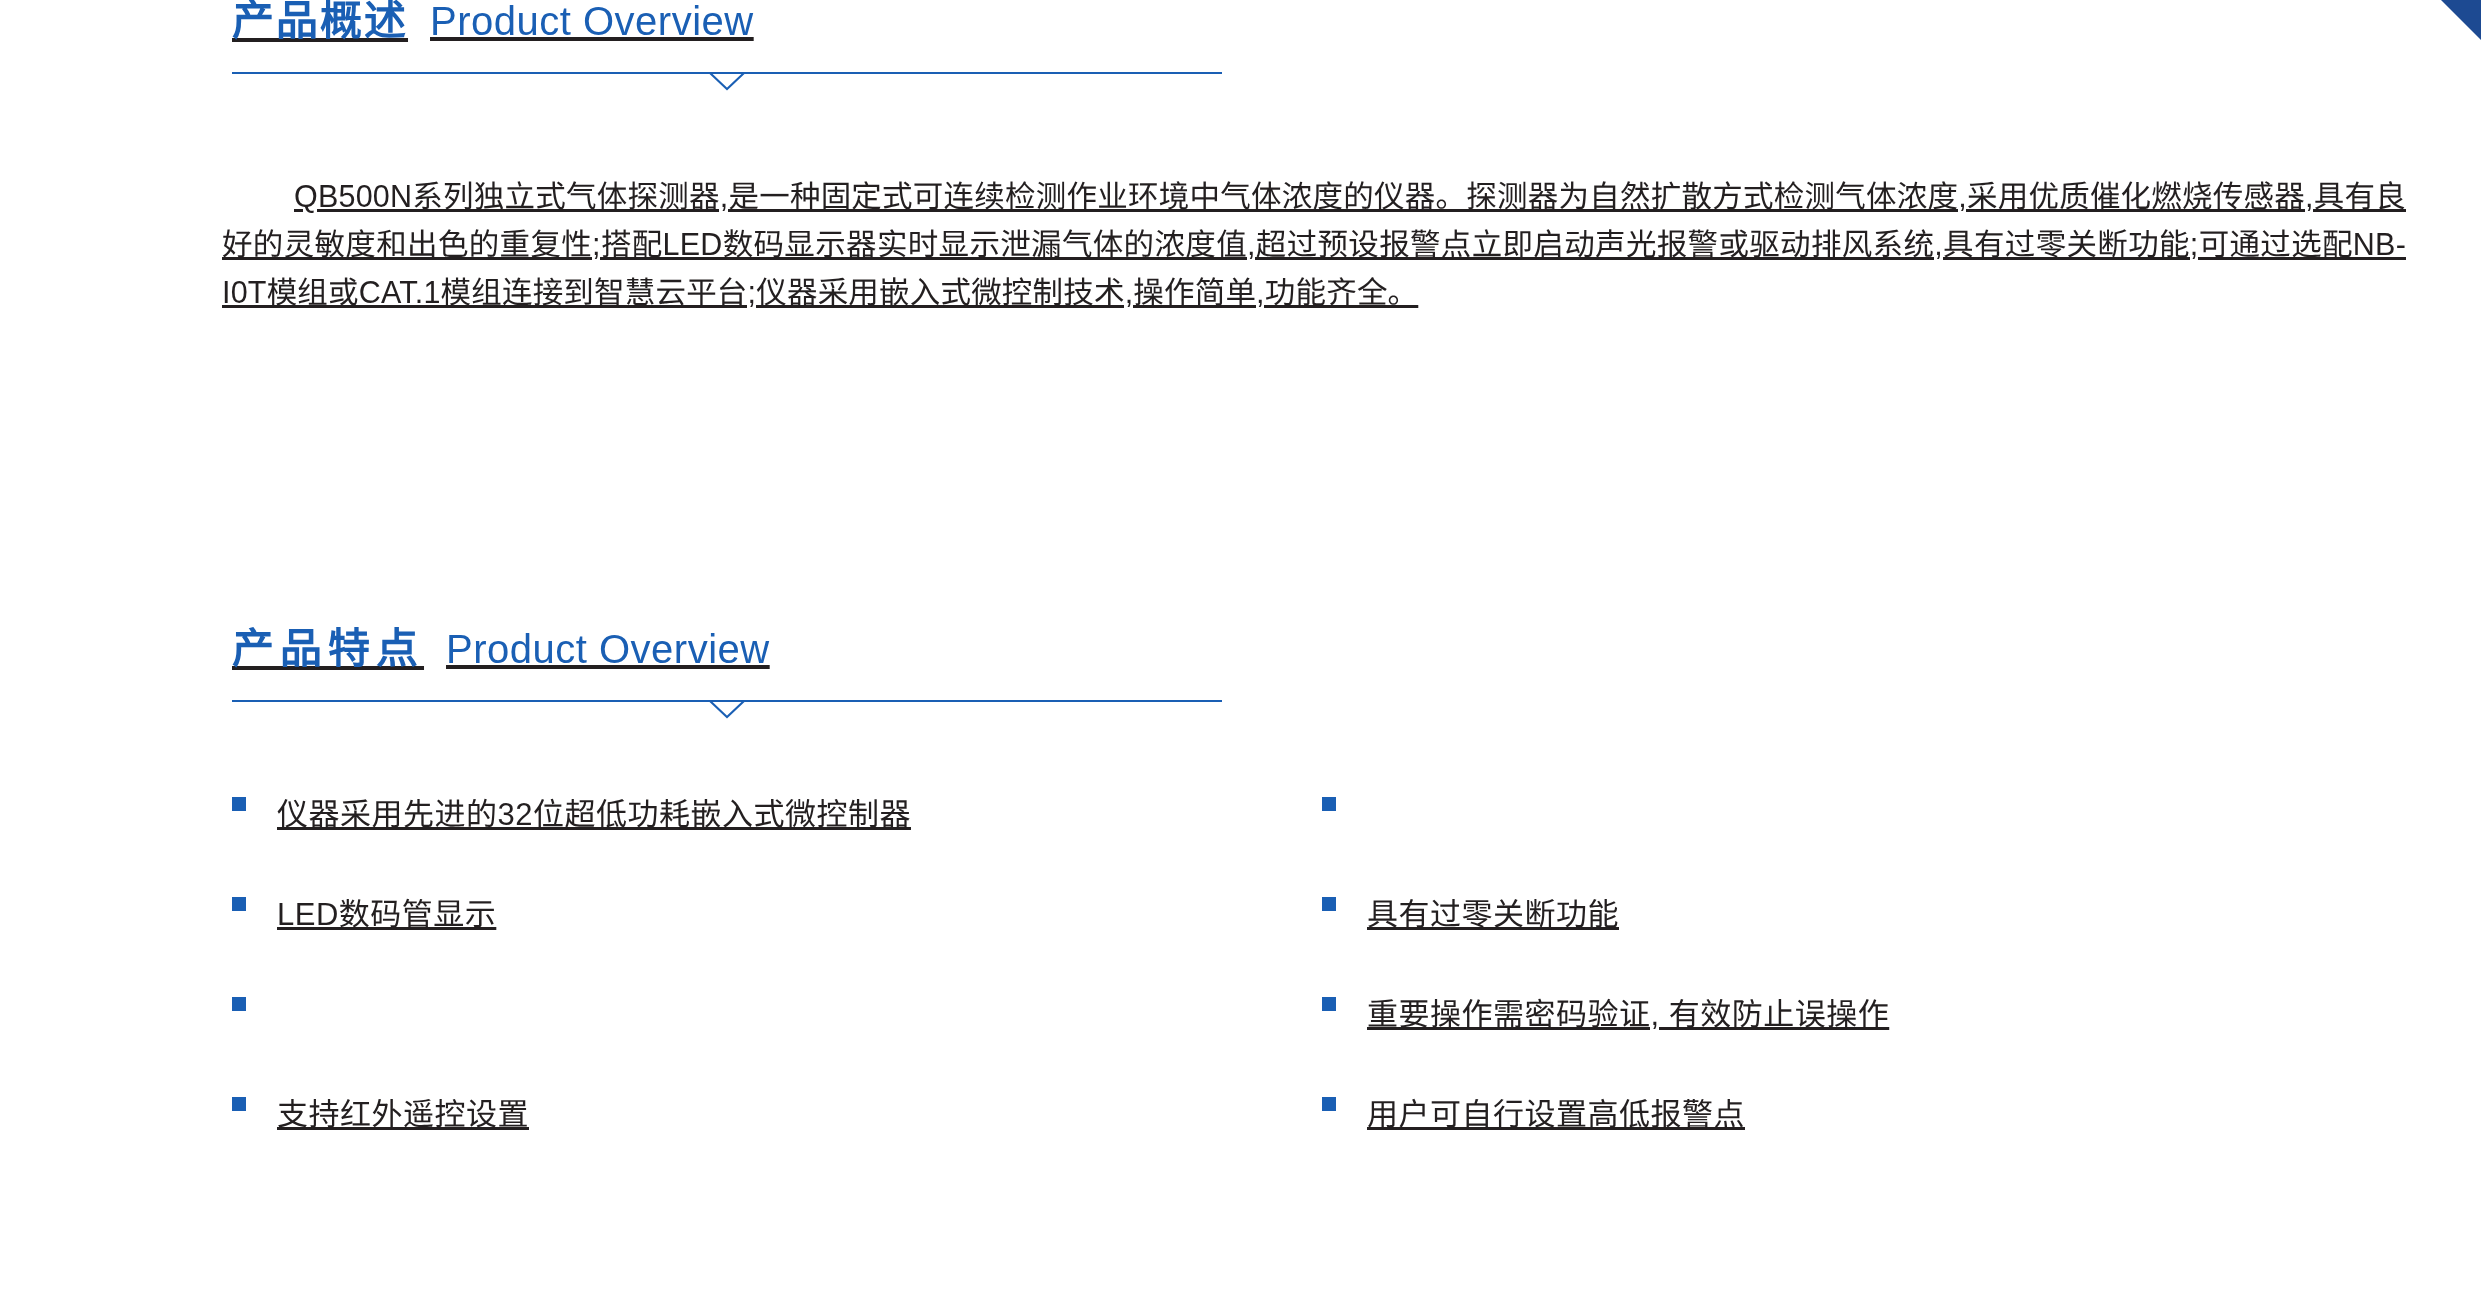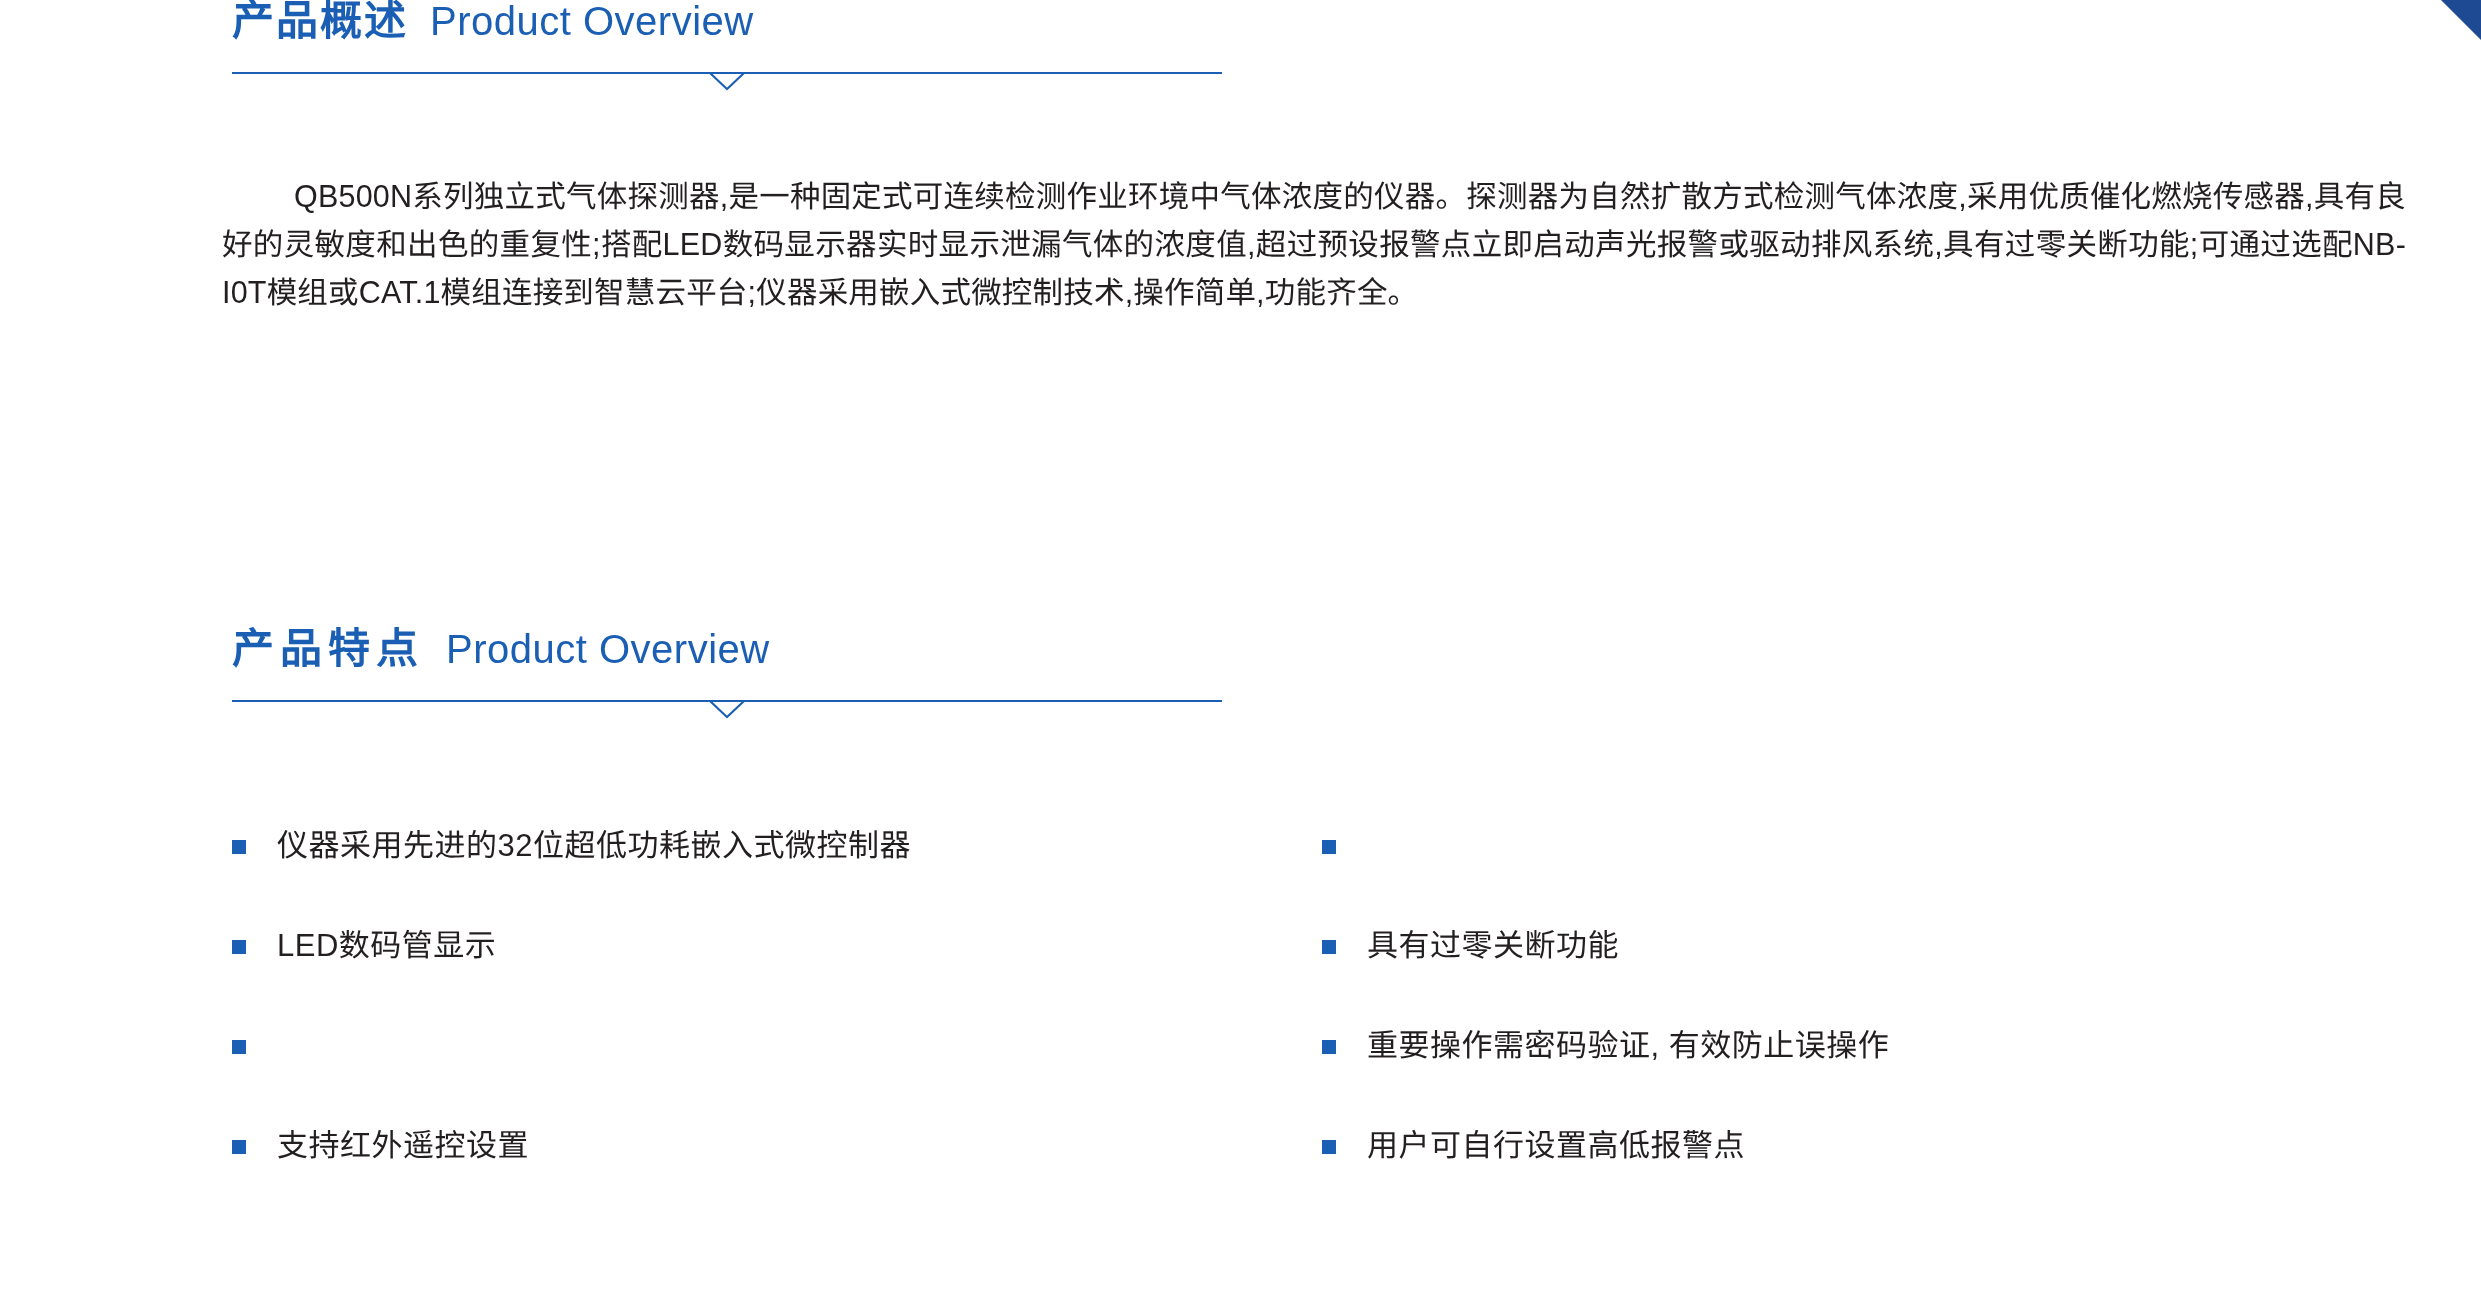--- a/index.html
+++ b/index.html
@@ -49,20 +49,21 @@
 
   .page {
     position: relative;
     width: 2481px;
     height: 1315px;
   }
 
   
   .section {
     position: absolute;
+    text-decoration: underline;
   }
   .sec-overview { left: 0; top: 0; width: 2481px; }
   .sec-features { left: 0; top: 628px; width: 2481px; }
 
   .heading-row {
     display: flex;
     align-items: baseline;
     padding-left: 232px;
     height: 72px;
   }
@@ -125,21 +126,21 @@
     padding-left: 232px;
     padding-right: 40px;
     box-sizing: border-box;
   }
   .feature-col {
     width: 1090px;
   }
   .feature-col.right { margin-left: 0px; }
   .feature-item {
     display: flex;
-    align-items: center;
+    align-items: flex-start;
     height: 100px;
   }
   .bullet {
     width: 14px;
     height: 14px;
     background: #1a5fb4;
     flex: 0 0 auto;
     margin-right: 31px;
     position: relative;
     top: 1px;

